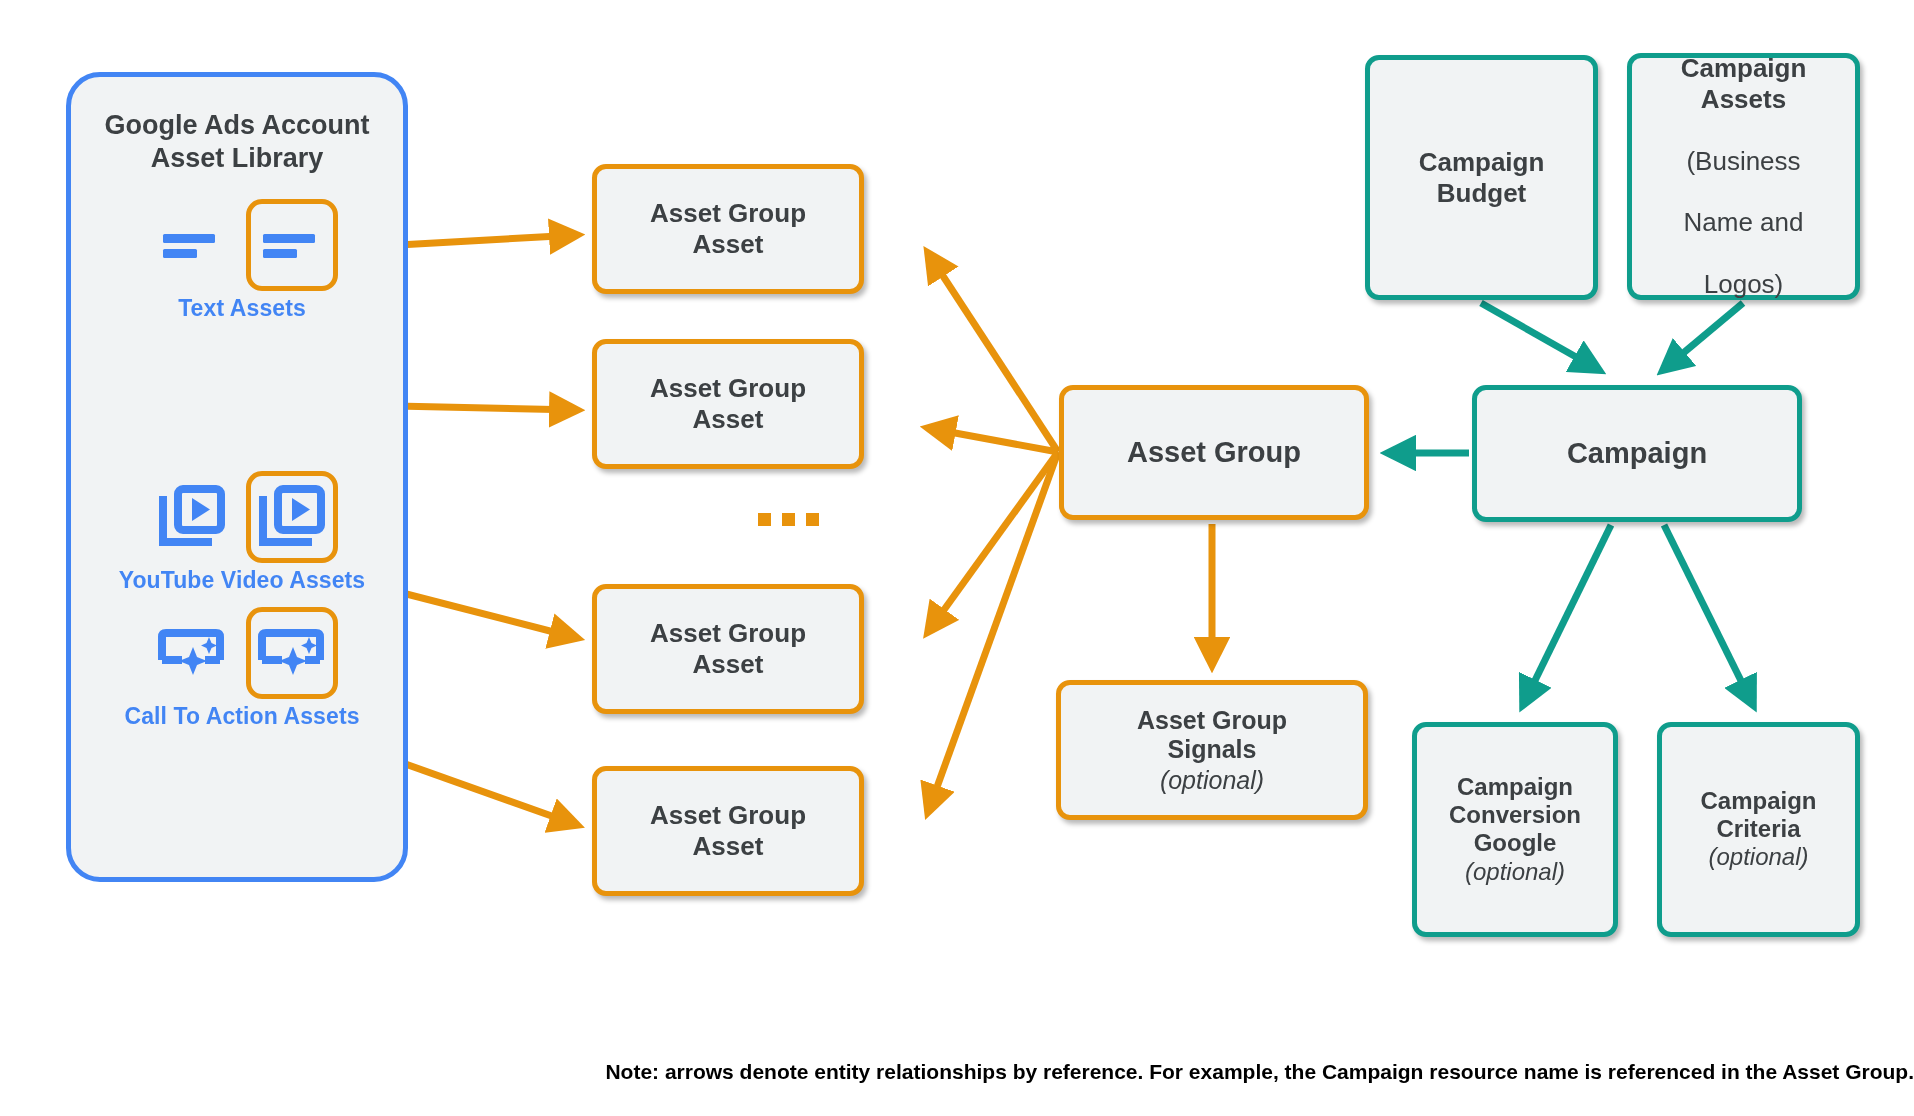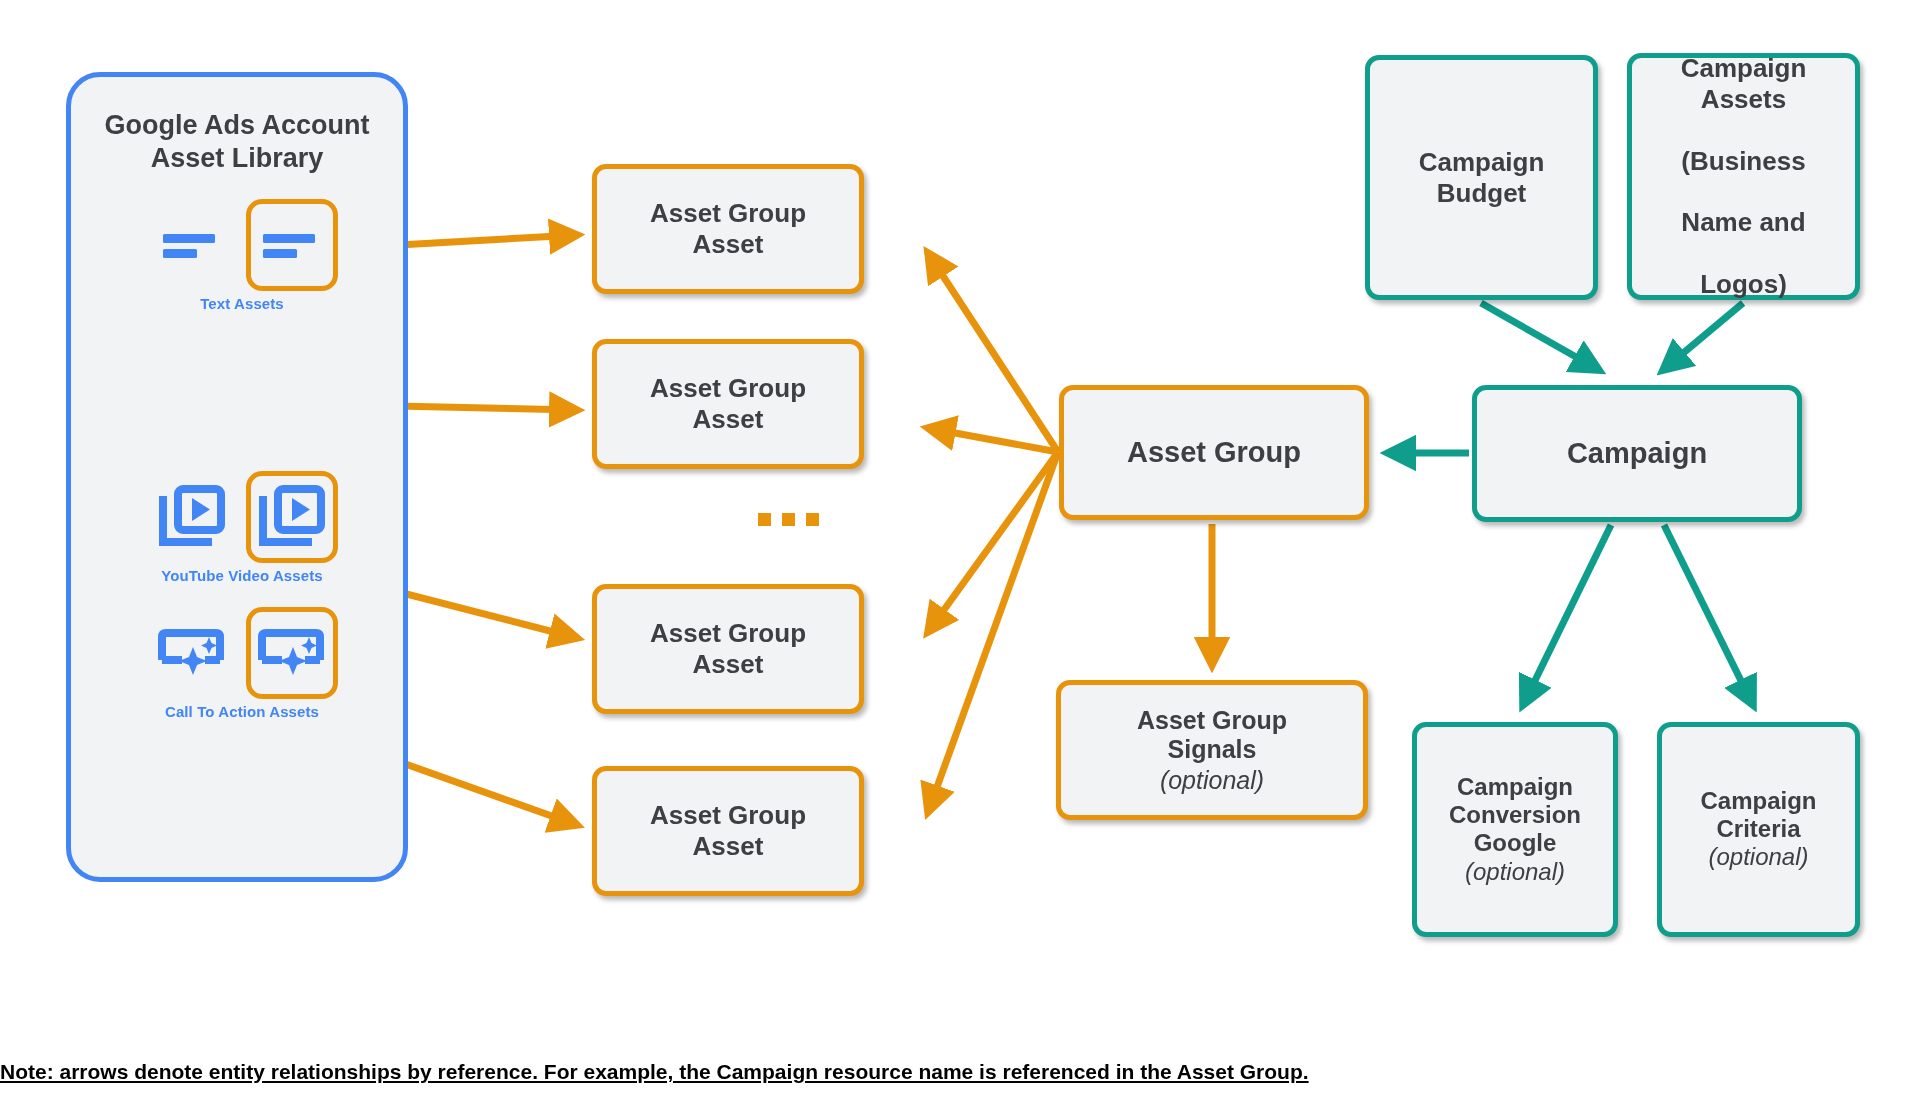--- a/index.html
+++ b/index.html
@@ -38,21 +38,21 @@
     text-align: center;
     color: #3c4043;
     z-index: 3;
     box-shadow: 3px 4px 5px rgba(0,0,0,0.28);
   }
   .node .ttl {
     font-weight: bold;
     line-height: 1.18;
   }
   .node .sub {
-    font-weight: bold;
+    font-weight: normal;
     line-height: 1.18;
     margin-top: 31px;
   }
   .node .opt {
     font-style: italic;
     font-weight: normal;
     line-height: 1.2;
   }
   
   #library {
@@ -100,21 +100,21 @@
     display: flex;
     align-items: center;
     justify-content: center;
     box-sizing: border-box;
   }
   .icon-slot.boxed {
     border: 5px solid #e8930c;
     border-radius: 16px;
   }
   .asset-label {
-    font-size: 15px;
+    font-size: 23px;
     font-weight: bold;
     color: #4285f4;
     margin-top: 2px;
     letter-spacing: 0.1px;
   }
   .ag-asset {
     width: 272px;
     height: 130px;
     border: 5px solid #e8930c;
     font-size: 26px;
@@ -188,26 +188,25 @@
     display: block;
     width: 13px;
     height: 13px;
     background: #e8930c;
   }
   #footer-note {
     position: absolute;
     left: 0;
     top: 1060px;
     width: 1914px;
-    text-align: left;
+    text-align: right;
     font-size: 21px;
     font-weight: bold;
     color: #000000;
     z-index: 3;
-    text-decoration: underline;
   }
 </style>
 </head>
 <body>
 
 <div id="canvas">
 
   <svg id="edges" viewBox="0 0 1914 1116">
     <defs>
       <marker id="arrO" markerWidth="5.2" markerHeight="5.2" refX="4.0" refY="2.6" orient="auto">

